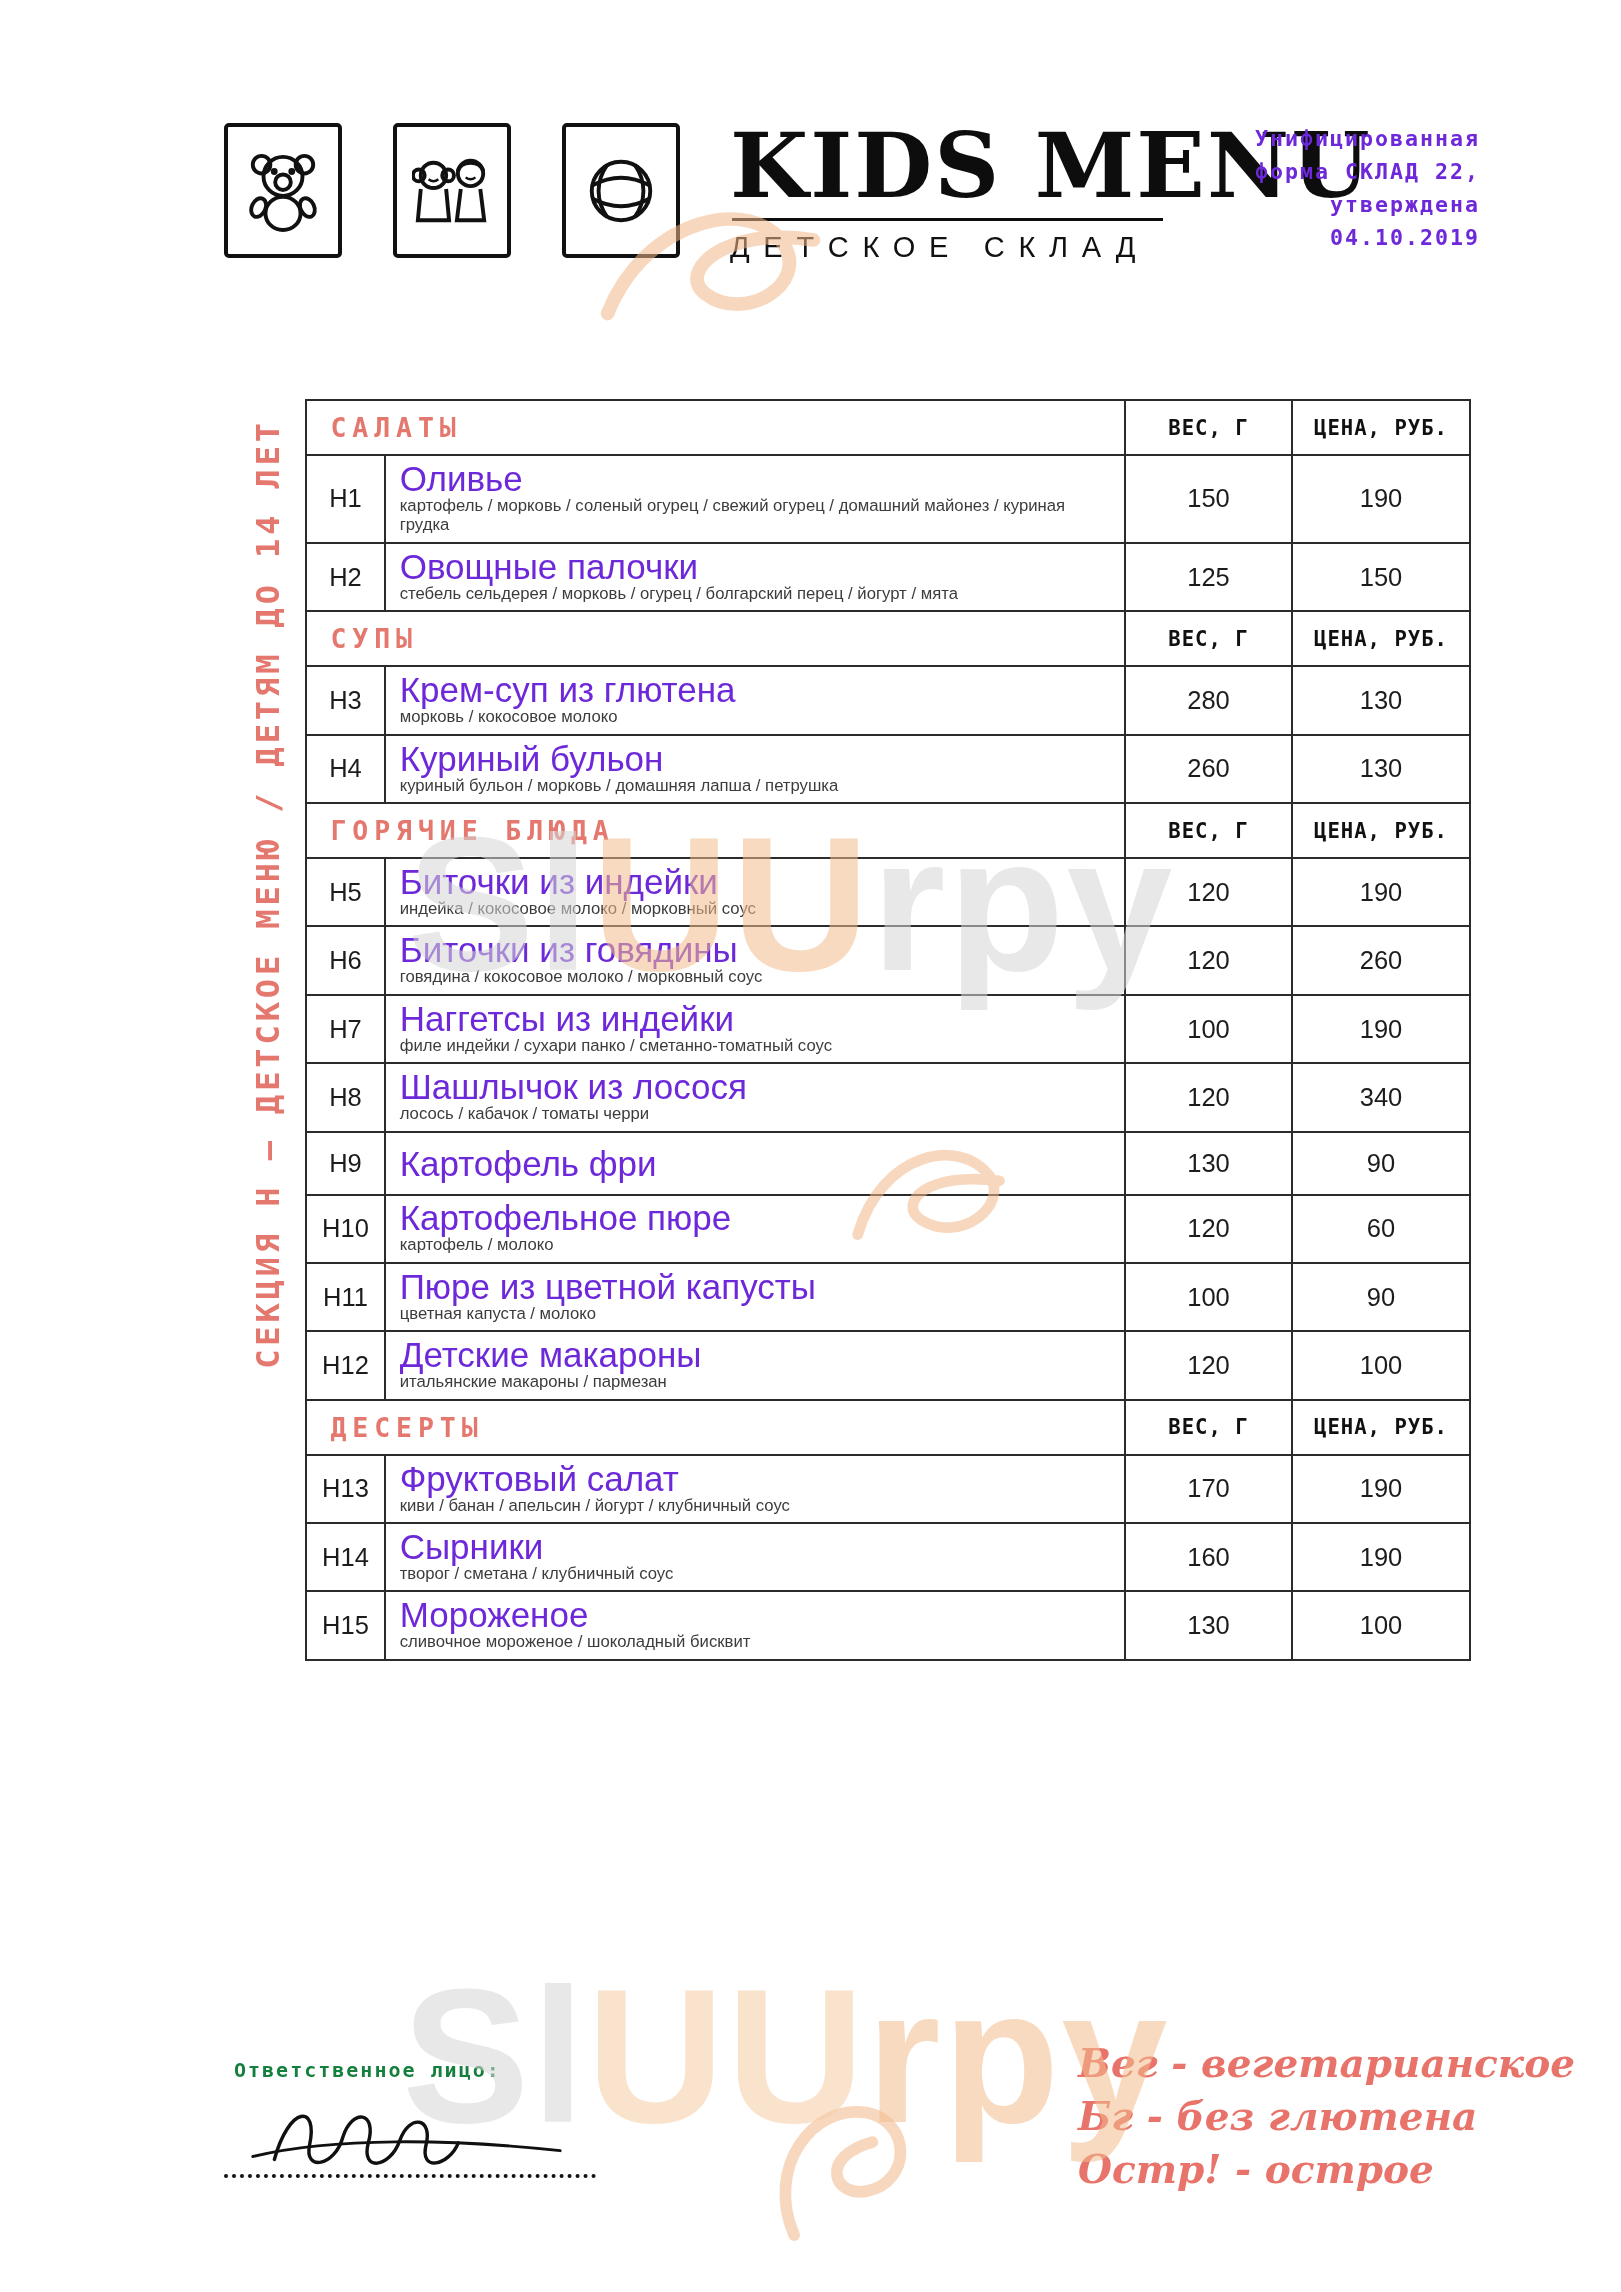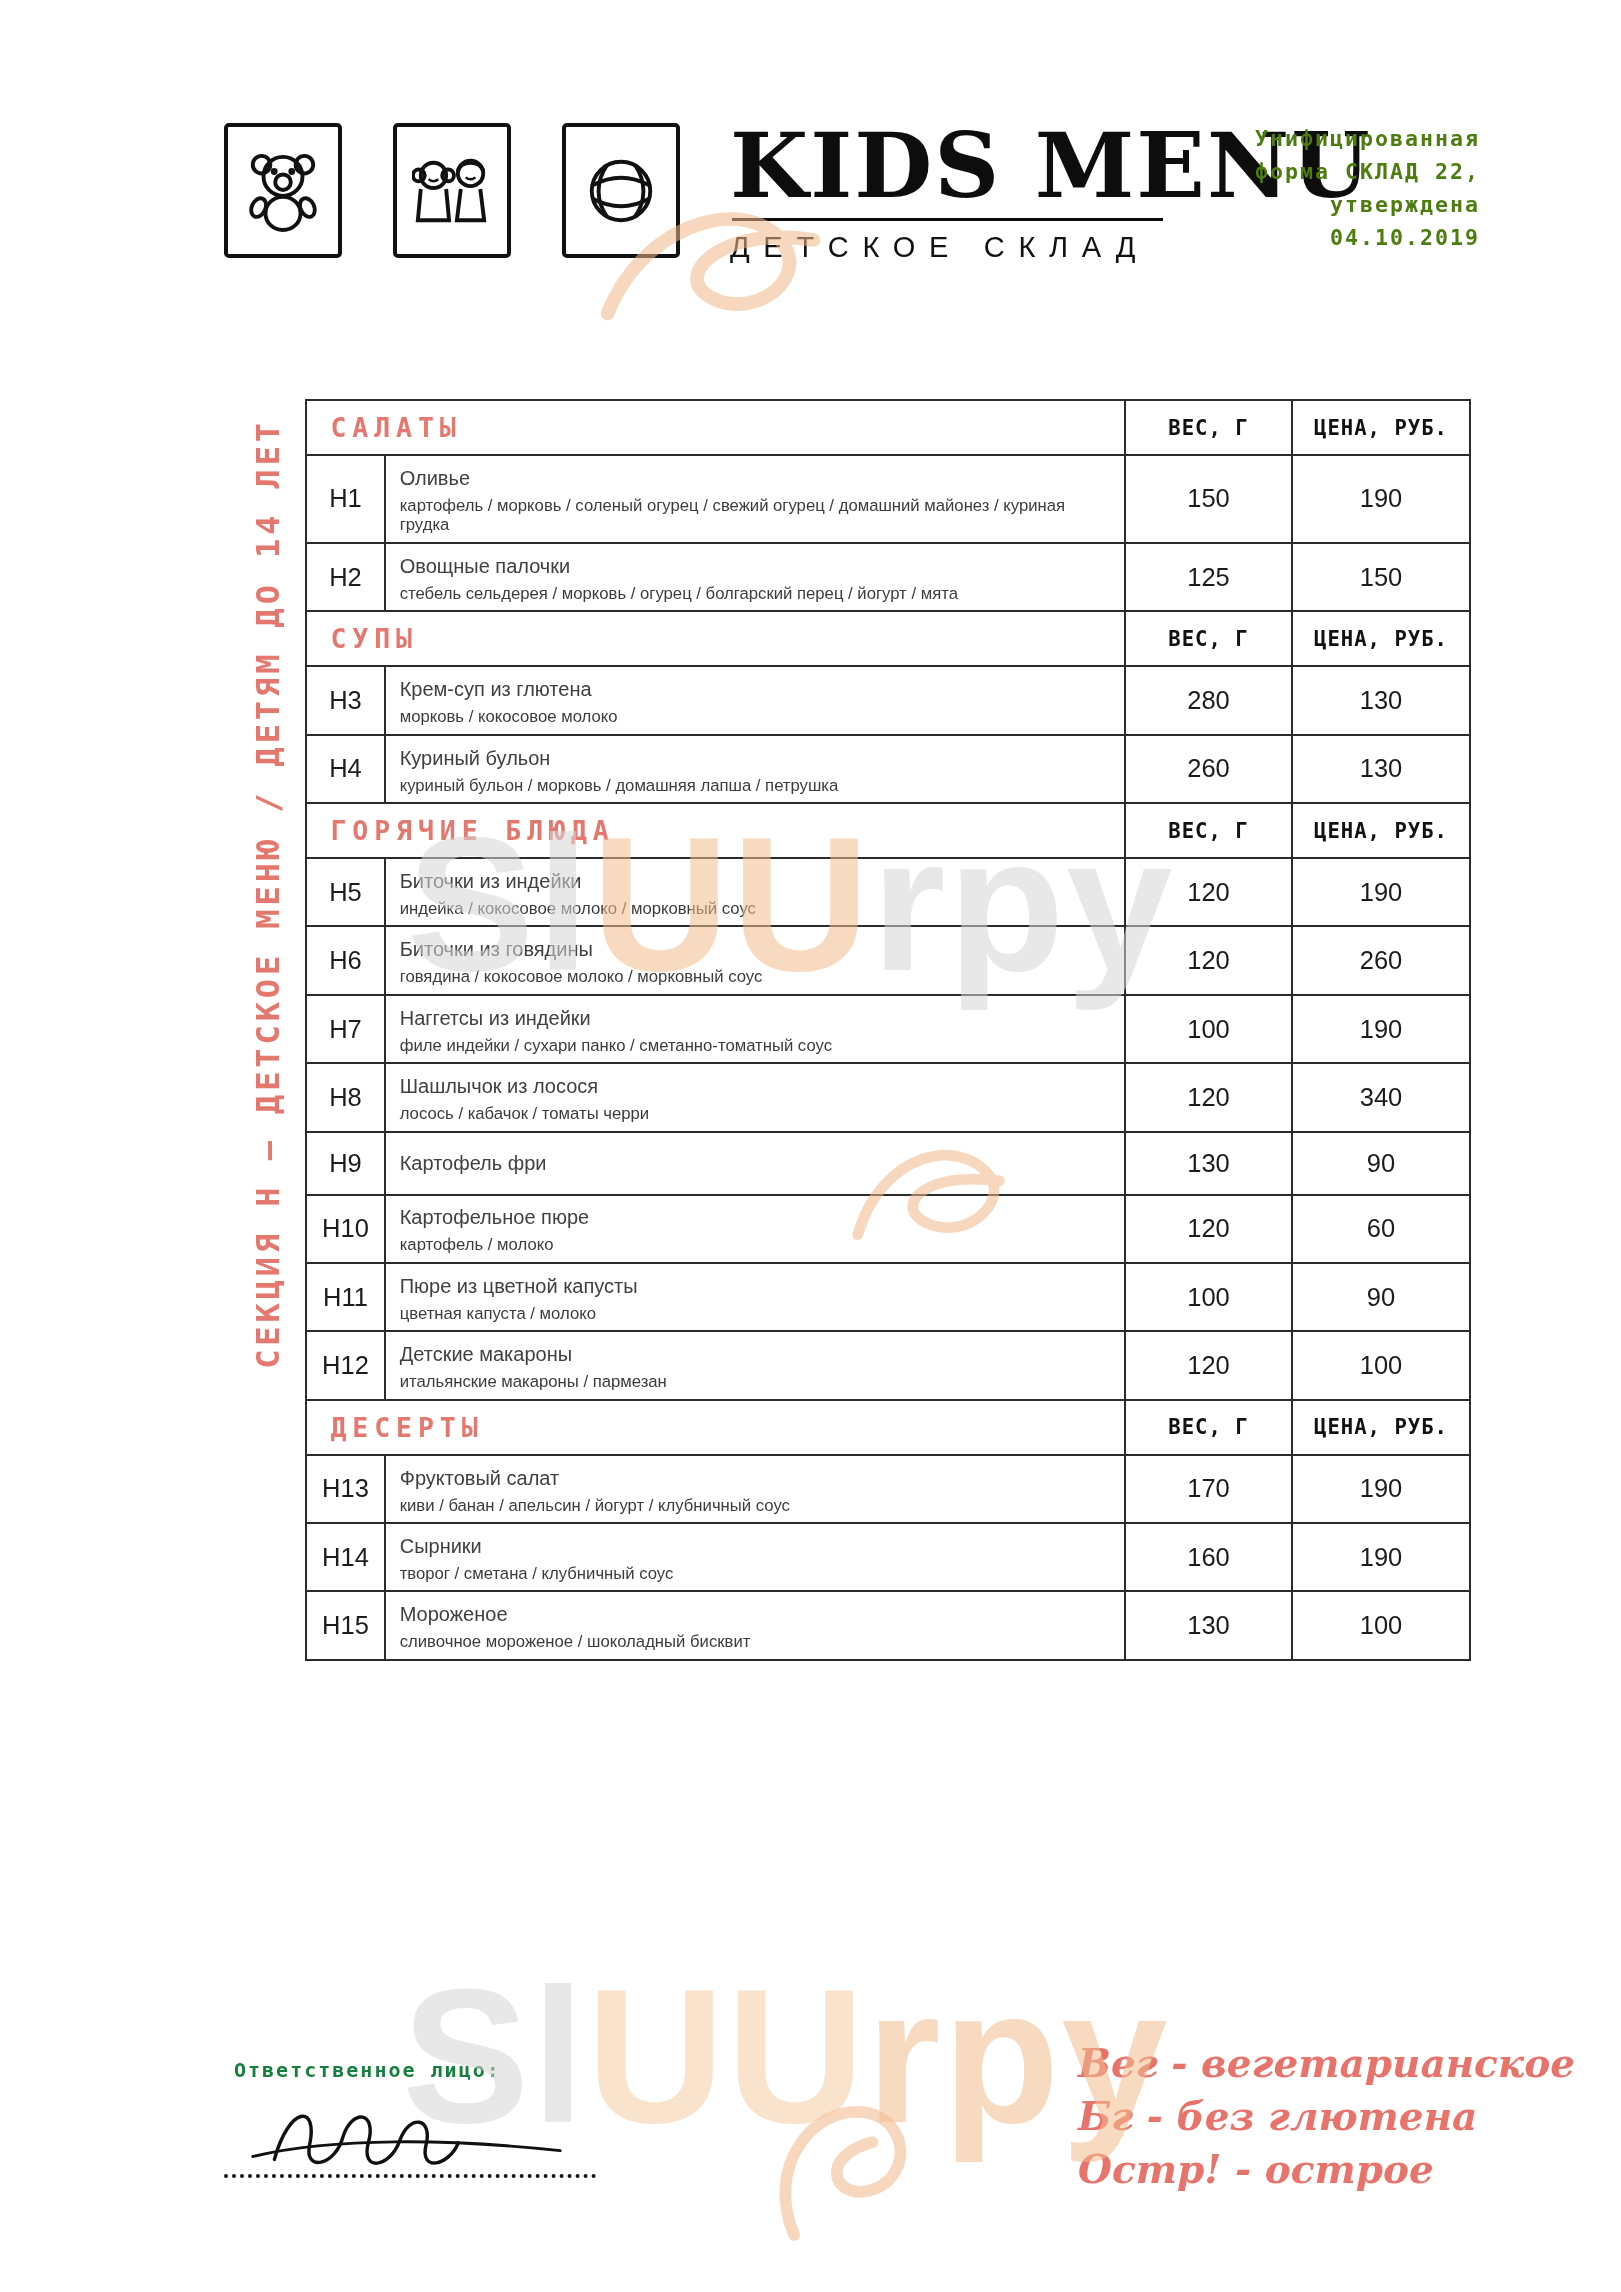--- a/index.html
+++ b/index.html
@@ -15,21 +15,21 @@
   .icon-box svg { display: block; }
 
   .title-block { position: absolute; left: 730px; top: 116px; width: 470px; }
   .kids-title { font-family: "DejaVu Serif", serif; font-weight: 700; font-size: 90px;
                 letter-spacing: 2px; line-height: 98px; color: #0d0d0d; white-space: nowrap; }
   .title-rule { width: 431px; height: 2.9px; background: #0d0d0d; margin: 3.9px 0 9.8px 2px; }
   .kids-subtitle { font-size: 29px; letter-spacing: 13.7px; font-weight: 500; color: #111; white-space: nowrap; }
 
   .form-note { position: absolute; left: 1157px; top: 122px; width: 323px; text-align: right;
                font-family: "DejaVu Sans Mono", monospace; font-weight: 700; font-size: 21.6px;
-               line-height: 33px; letter-spacing: 2px; color: #4d7c0f; }
+               line-height: 33px; letter-spacing: 2px; color: #6d28d9; }
 
   
   .side-label-wrap { position: absolute; left: 231px; top: 399px; width: 74px; height: 990px;
                      display: flex; align-items: center; justify-content: center; }
   .side-label { writing-mode: vertical-rl; transform: rotate(180deg);
                 font-family: "DejaVu Sans Mono", monospace; font-weight: 700; font-size: 32px;
                 letter-spacing: 3.9px; color: #e5786e; white-space: nowrap; }
 
   
   .menu-table { position: absolute; left: 305px; top: 399px; border-collapse: collapse; table-layout: fixed;
@@ -42,21 +42,21 @@
 
   tr.section-row td { height: 55px; }
   td.sec-title { font-family: "DejaVu Sans Mono", monospace; font-weight: 700; font-size: 26.5px;
                  letter-spacing: 5.9px; color: #e5786e; padding-left: 23.5px; text-align: left; }
   td.col-head  { font-family: "DejaVu Sans Mono", monospace; font-weight: 700; font-size: 20.6px;
                  letter-spacing: 1px; text-align: center; color: #111; }
 
   tr.item-row td { height: 63px; }
   td.code-cell { text-align: center; font-size: 25.5px; color: #1c1c1c; }
   td.name-cell { padding: 6.9px 13.7px 6.9px 13.7px; text-align: left; }
-  .item-name { font-size: 20px; line-height: 31px; color: #404040; }
+  .item-name { font-size: 35px; line-height: 31px; color: #6d28d9; }
   .item-desc { font-size: 16.7px; line-height: 19.6px; color: #3c3c3c; margin-top: 2px; }
   td.num-cell { text-align: center; font-size: 25.5px; color: #1c1c1c; }
 
   
   .watermark { position: absolute; font-family: "Liberation Sans", sans-serif; font-weight: 700;
                font-size: 191px; letter-spacing: 2px; white-space: nowrap; pointer-events: none;
                opacity: 0.55; z-index: 5; }
   .w-gray   { color: #d7d7d7; text-align: center; }
   .w-orange { color: #f3bd8d; }
   .w-orange2{ color: #f6cda6; }

